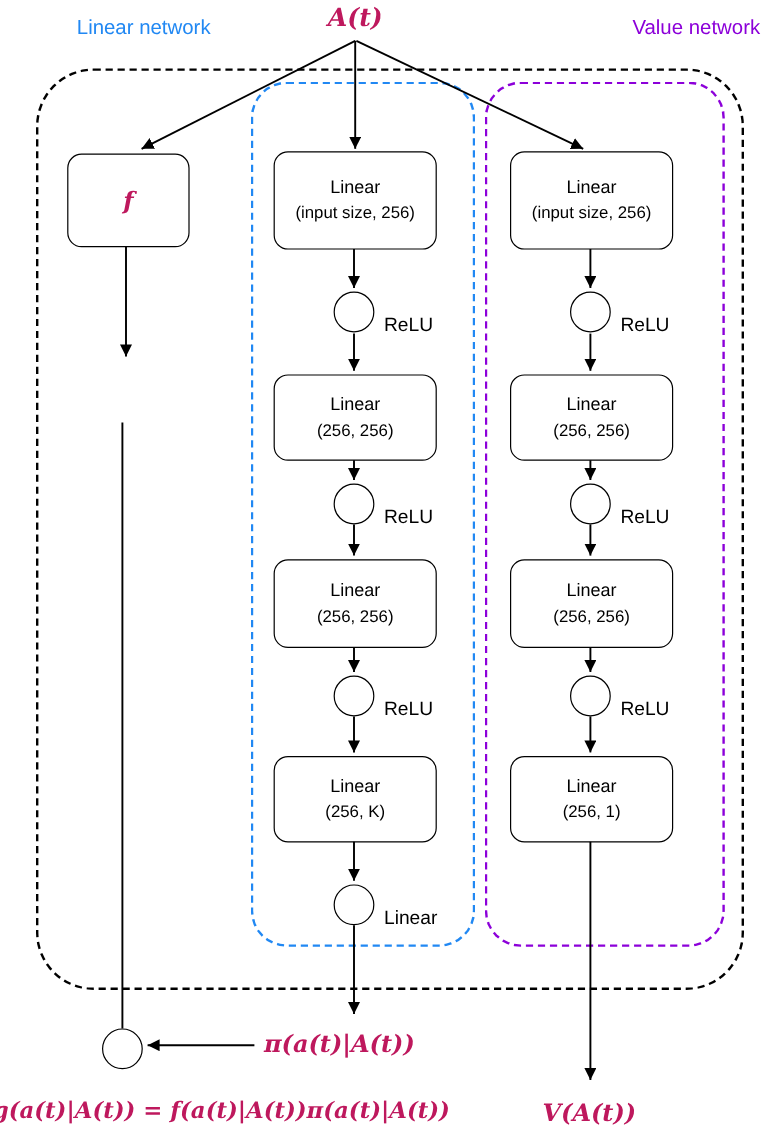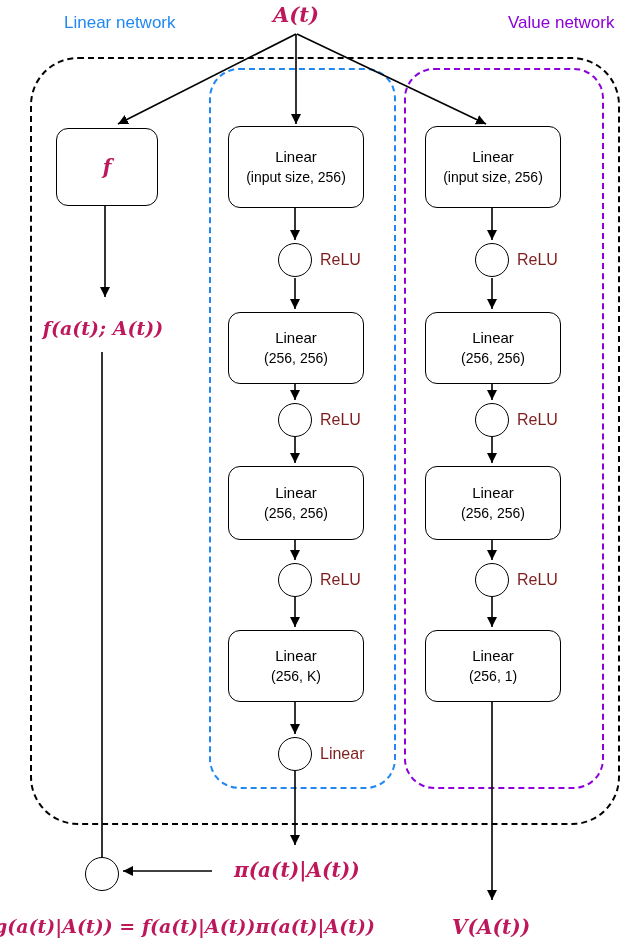--- a/index.html
+++ b/index.html
@@ -11,26 +11,26 @@
   .policy-box{position:absolute;left:209px;top:68px;width:183px;height:717px;
               border:2px dashed var(--policy-color,#2188f3);border-radius:30px;}
   .value-box{position:absolute;left:404px;top:68px;width:196px;height:717px;
              border:2px dashed var(--value-color,#8c00d9);border-radius:30px;}
   .layer-box{position:absolute;border:1.6px solid #000;border-radius:12px;background:#fff;
              display:flex;flex-direction:column;align-items:center;justify-content:center;
              text-align:center;font-size:15px;color:#000;line-height:1.35;}
   .layer-box .params{font-size:14px;}
   .act-circle{position:absolute;width:34px;height:34px;border:1.6px solid #000;
               border-radius:50%;background:#fff;box-sizing:border-box;}
-  .act-label{position:absolute;font-size:16px;color:#7f1d1d;white-space:nowrap;}
+  .act-label{position:absolute;font-size:16px;color:#000000;white-space:nowrap;margin-top:12px;}
   .math{position:absolute;font-family:"DejaVu Serif",serif;font-style:italic;font-weight:bold;
         color:#be185d;white-space:nowrap;}
   .net-label{position:absolute;font-size:17px;font-weight:400;white-space:nowrap;}
   .policy-text{color:var(--policy-color,#2188f3);}
-  .value-text{color:var(--value-color,#8c00d9);}
+  .value-text{color:var(--value-color,#8c00d9);margin-left:19px;}
 </style>
 </head>
 <body>
 
 <div class="canvas">
 
   <div class="outer-box"></div>
   <div class="policy-box"></div>
   <div class="value-box"></div>
 
@@ -125,22 +125,21 @@
     <div class="params">(256, 256)</div>
   </div>
   <div class="act-circle" style="left:475px;top:563px;"></div>
   <div class="act-label" style="left:517px;top:571px;">ReLU</div>
 
   <div class="layer-box" style="left:425px;top:630px;width:134px;height:70px;">
     <div>Linear</div>
     <div class="params">(256, 1)</div>
   </div>
 
-  <div class="math" style="left:18px;top:317px;width:170px;text-align:center;font-size:19px;">f(a(t); A(t))</div>
 
   <div class="act-circle" style="left:85px;top:857px;"></div>
 
-  <div class="math" style="left:234px;top:858px;font-size:20px;">π(a(t)|A(t))</div>
+  <div class="math" style="left:220px;top:858px;font-size:20px;">π(a(t)|A(t))</div>
 
   <div class="math" style="left:-6px;top:915px;font-size:19px;">g(a(t)|A(t)) = f(a(t)|A(t))π(a(t)|A(t))</div>
   <div class="math" style="left:452px;top:915px;width:80px;text-align:left;font-size:20px;">V(A(t))</div>
 
 </div>
 
 </body></html>

